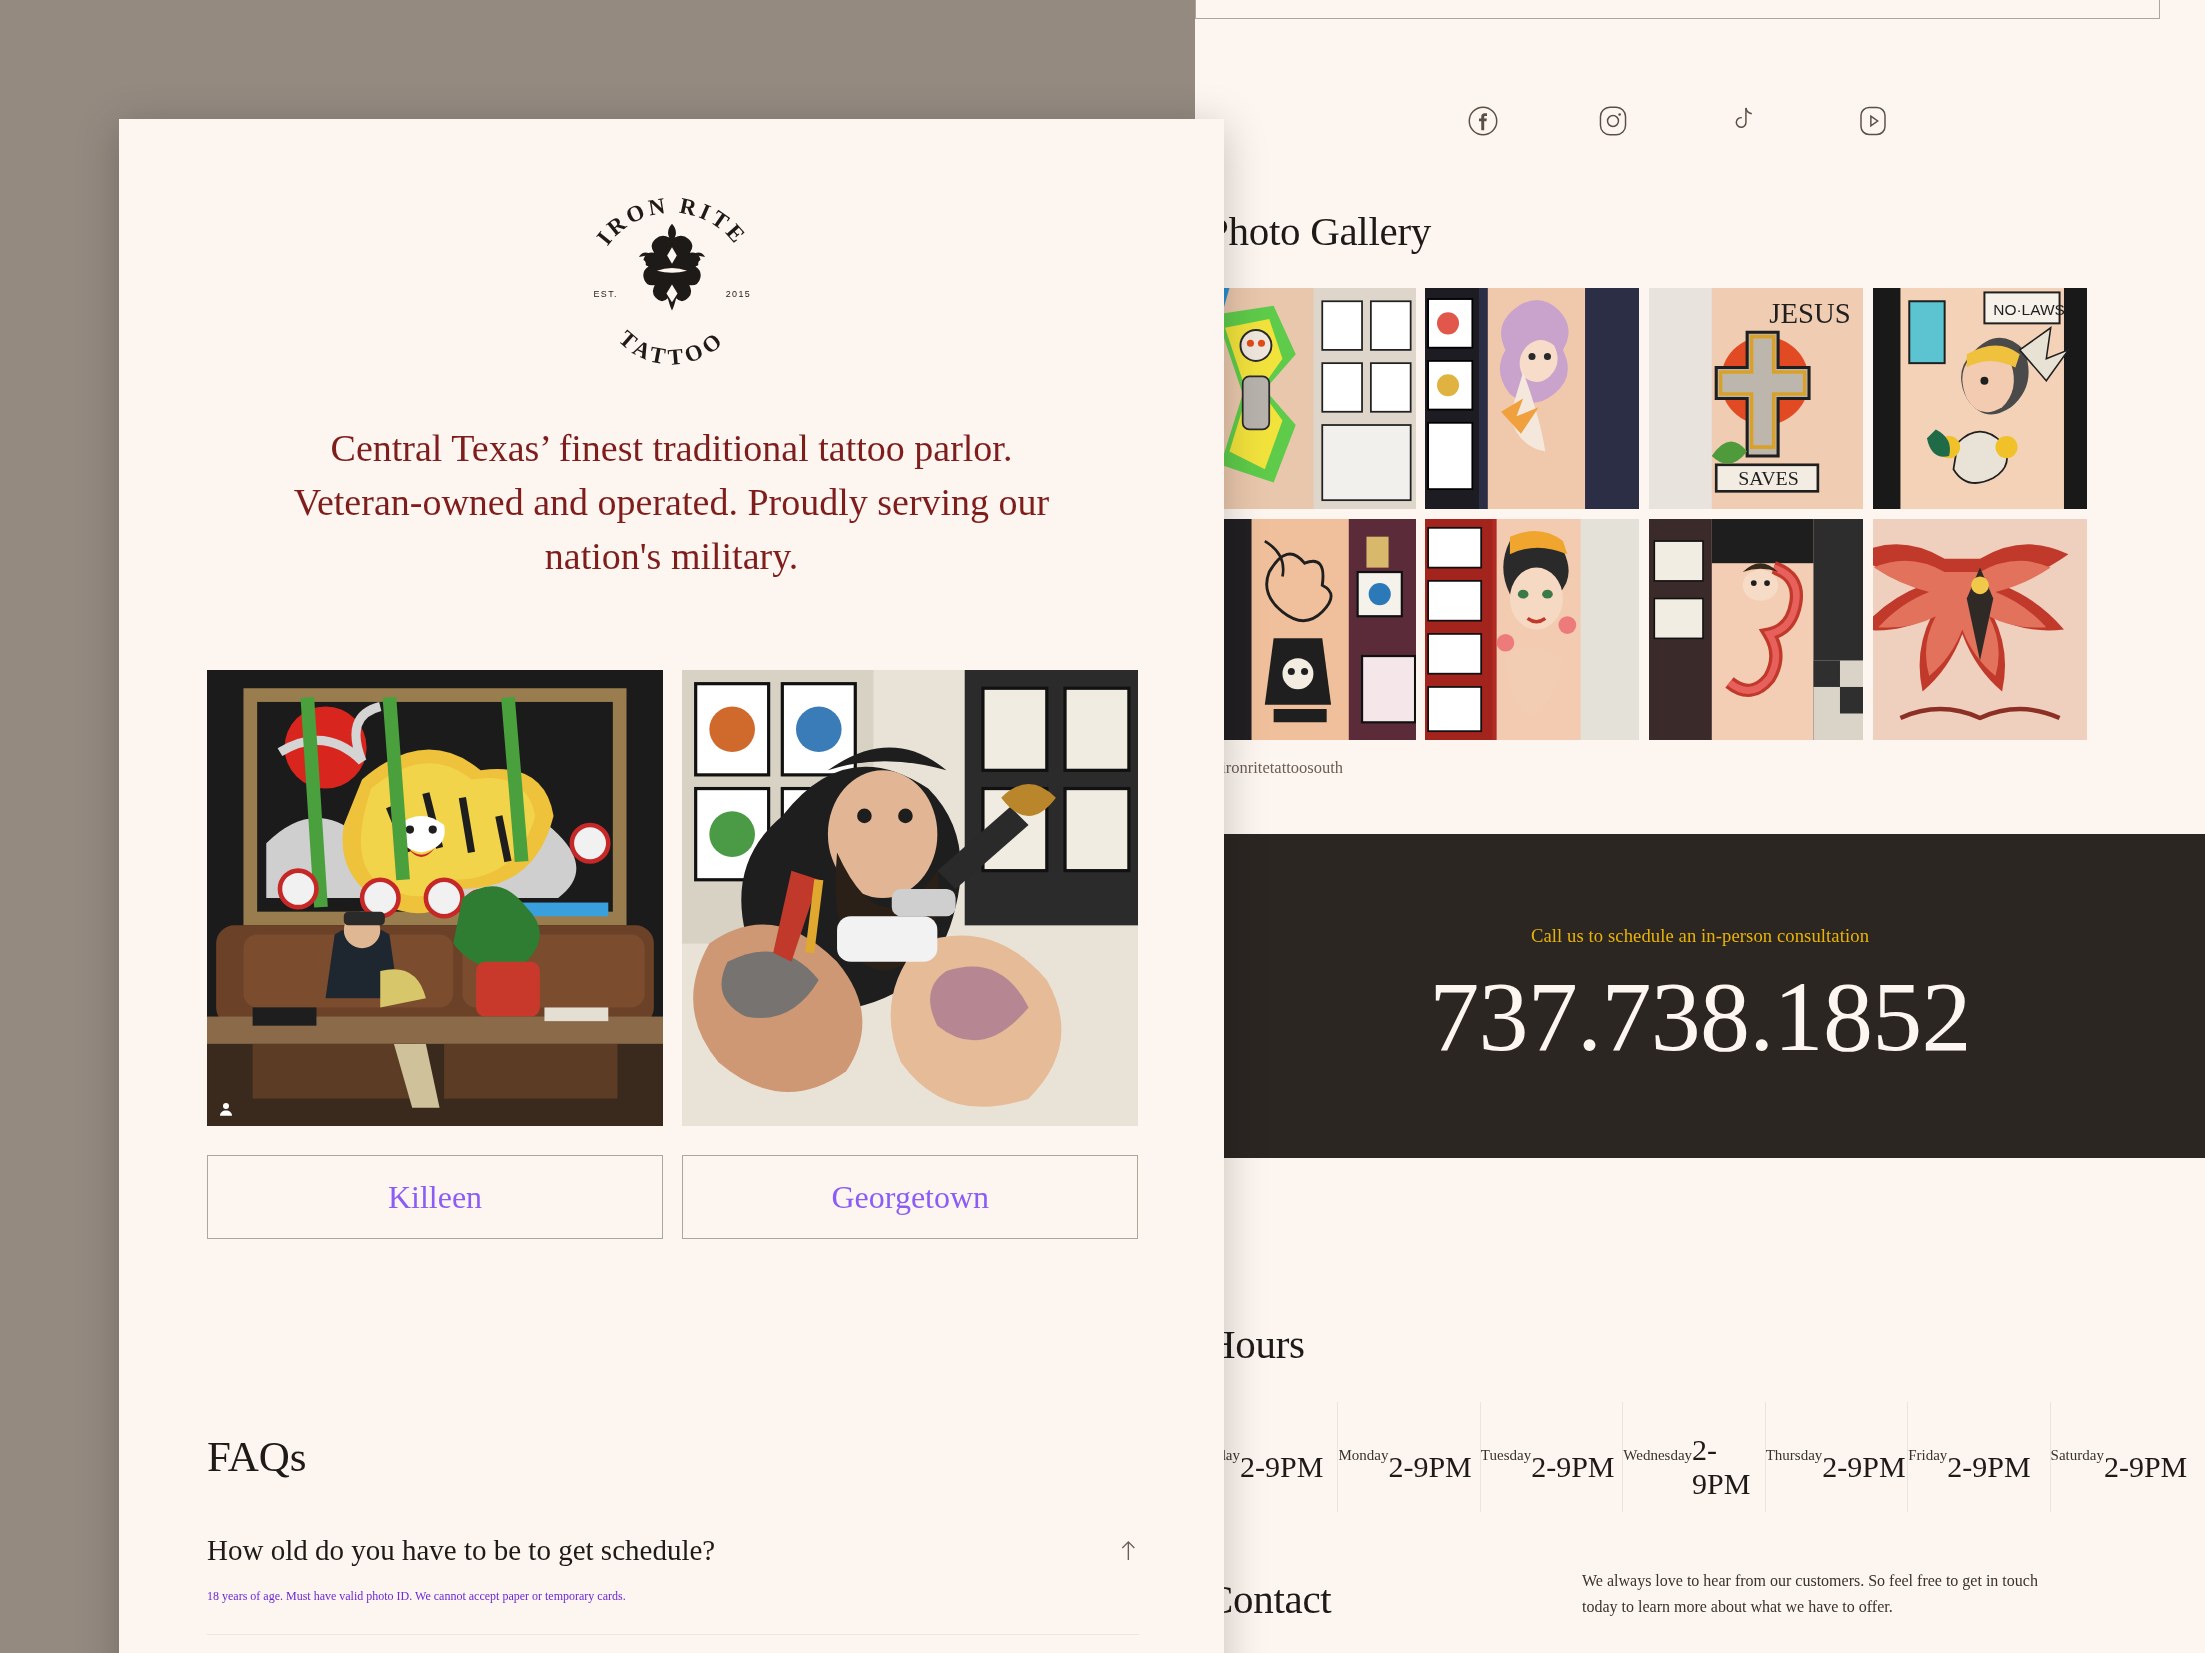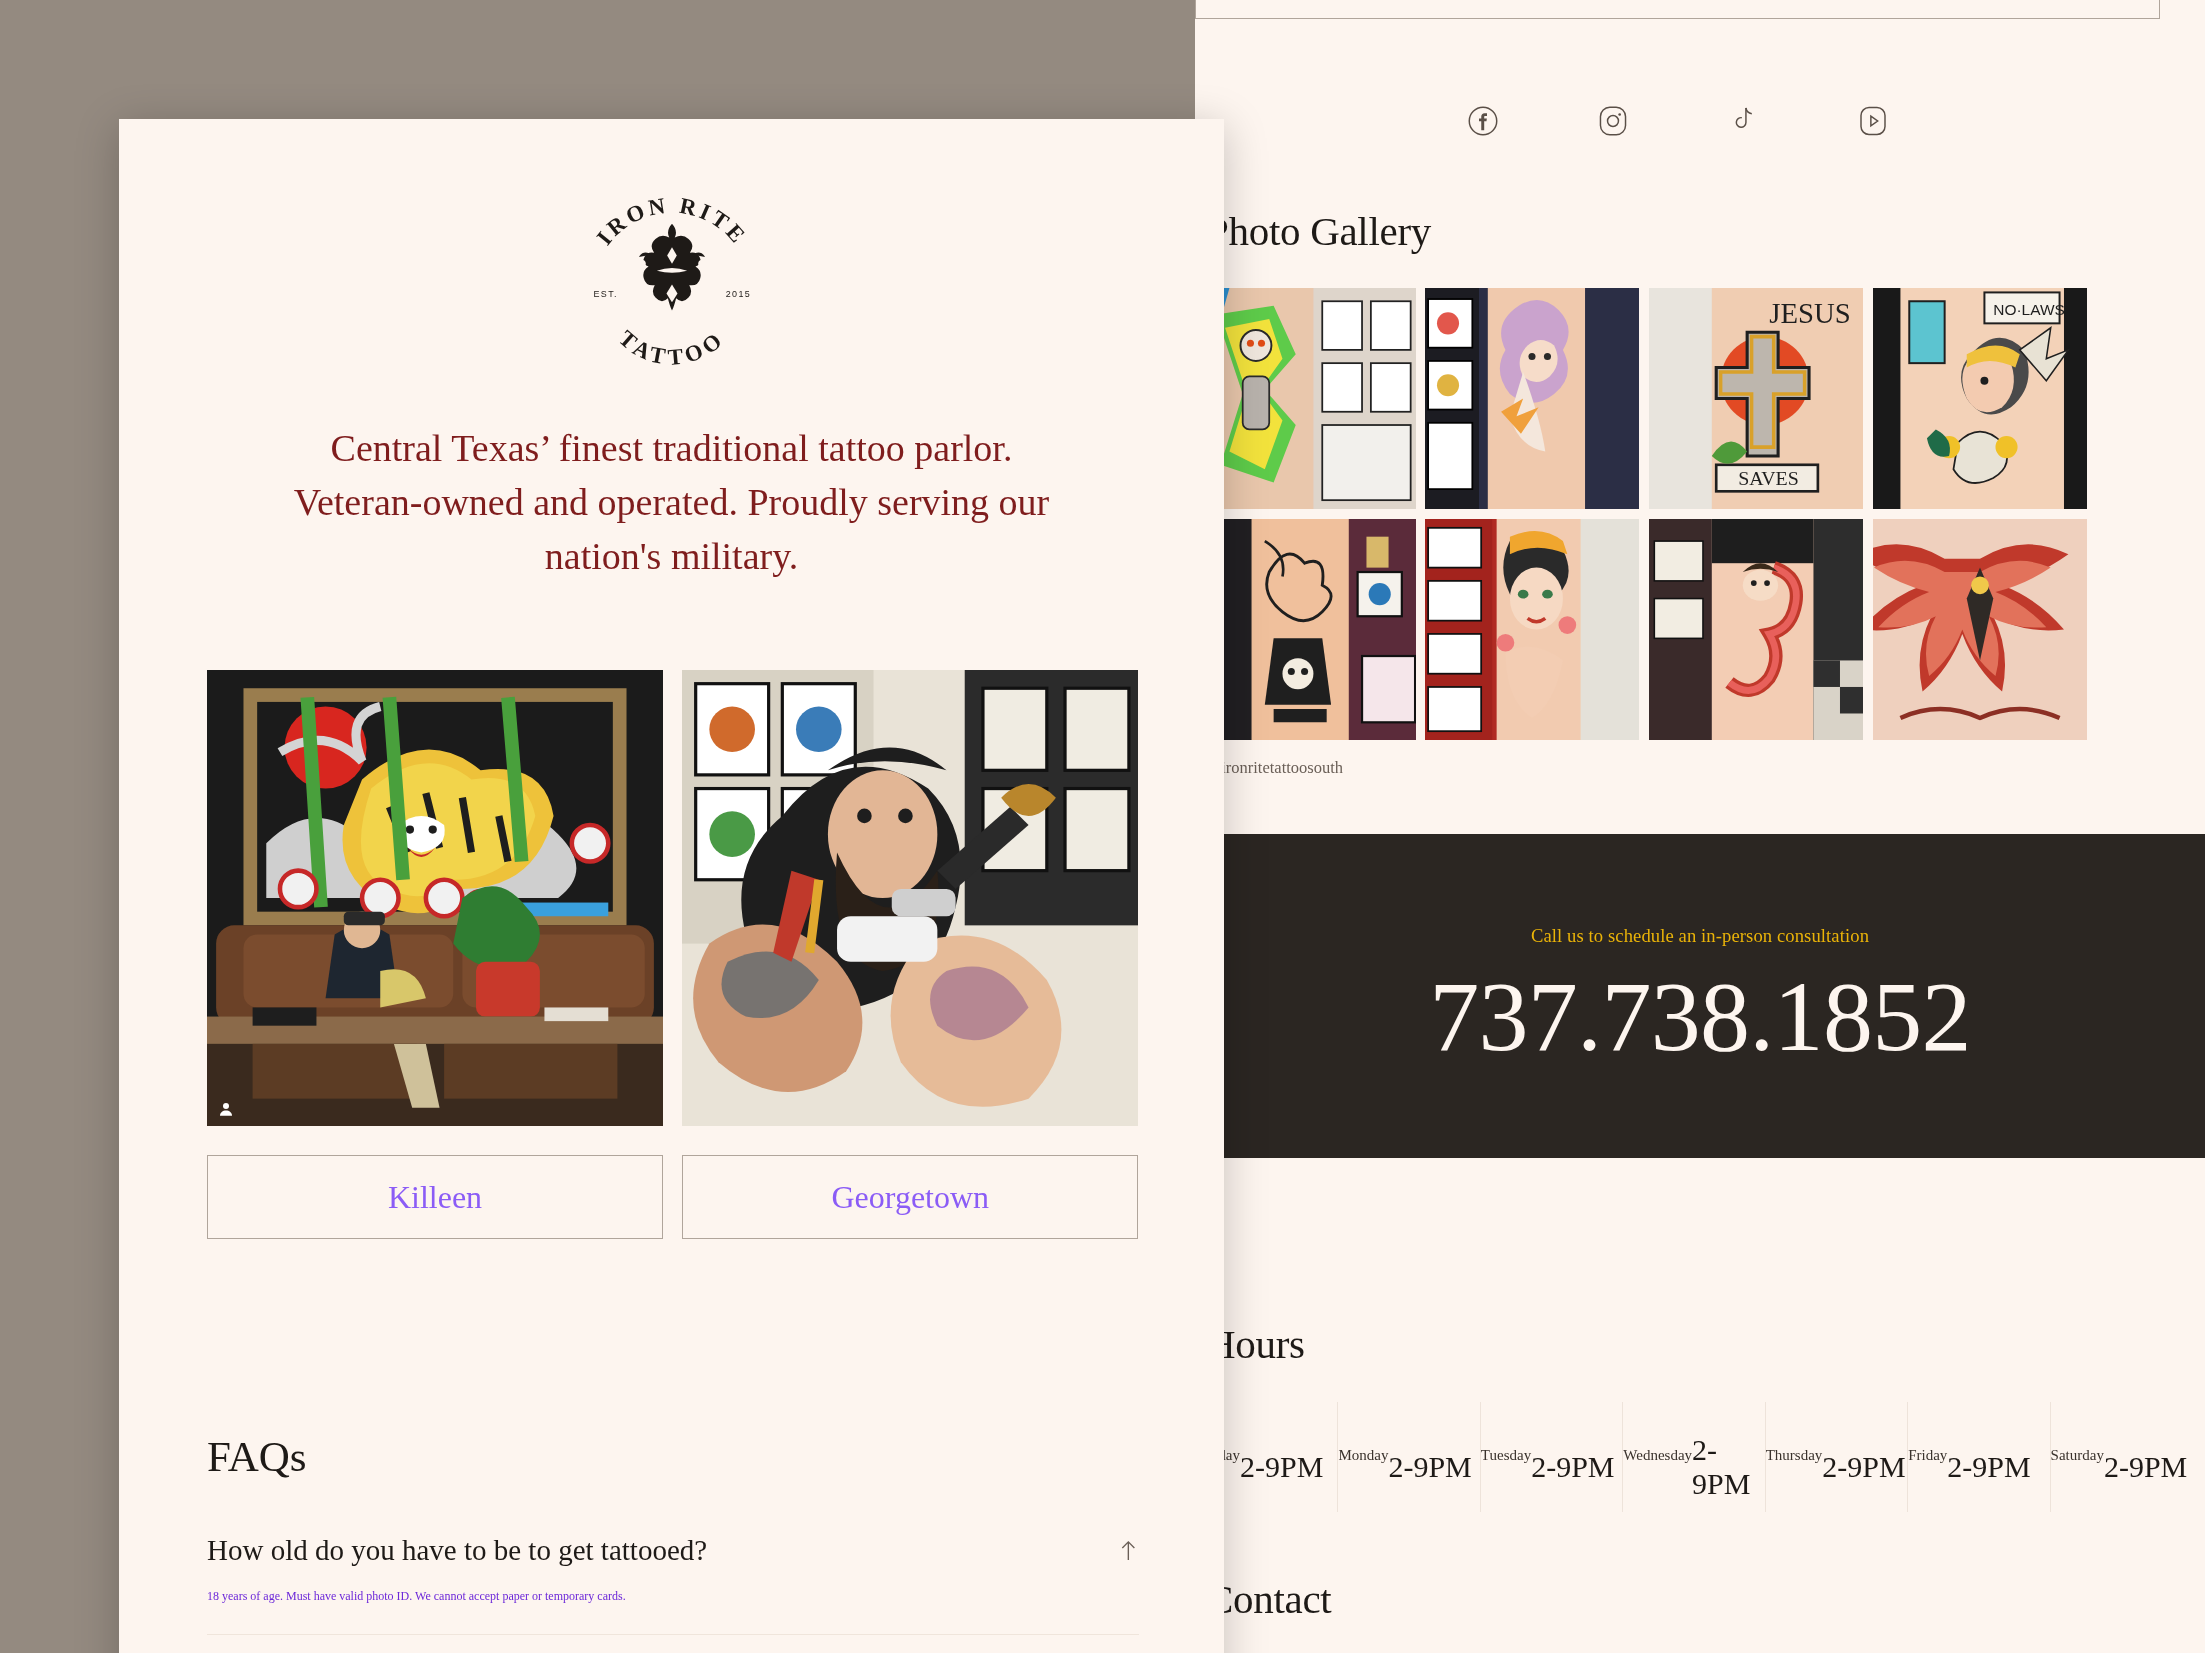--- a/index.html
+++ b/index.html
@@ -512,20 +512,21 @@
       <span class="hour-day">Friday</span>
       <span class="hour-time">2-9PM</span>
     </div>
     <div class="hour-col">
       <span class="hour-day">Saturday</span>
       <span class="hour-time">2-9PM</span>
     </div>
   </div>
 
   <div id="contact-title" class="sec-title">Contact</div>
+  <div id="contact-blurb">We always love to hear from our customers. So feel free to get in touch today to learn more about what we have to offer.</div>
   <div id="contact-address">40120 Industrial Park Circle</div>
 
 </div>
 
 <div id="fg-card">
 
   <div id="logo-wrap">
     <svg viewBox="0 0 300 270">
       <defs>
         <path id="arcTop" d="M 36 150 A 114 114 0 0 1 264 150"></path>
@@ -647,21 +648,21 @@
       <span>Georgetown</span>
     </div>
   </div>
 
   <div id="faq-title">FAQs</div>
 
   <div id="faq-list">
 
     <div class="faq-item">
       <div class="faq-head">
-        <span class="faq-q">How old do you have to be to get tattooed?</span>
+        <span class="faq-q">How old do you have to be to get schedule?</span>
         <span class="faq-arrow">
           <svg viewBox="0 0 24 28" fill="none" stroke="currentColor" stroke-width="1.6">
             <path d="M12 25 V4 M5 11 L12 4 L19 11"></path>
           </svg>
         </span>
       </div>
       <div class="faq-a">18 years of age. Must have valid photo ID. We cannot accept paper or temporary cards.</div>
     </div>
 
     <div class="faq-item">

